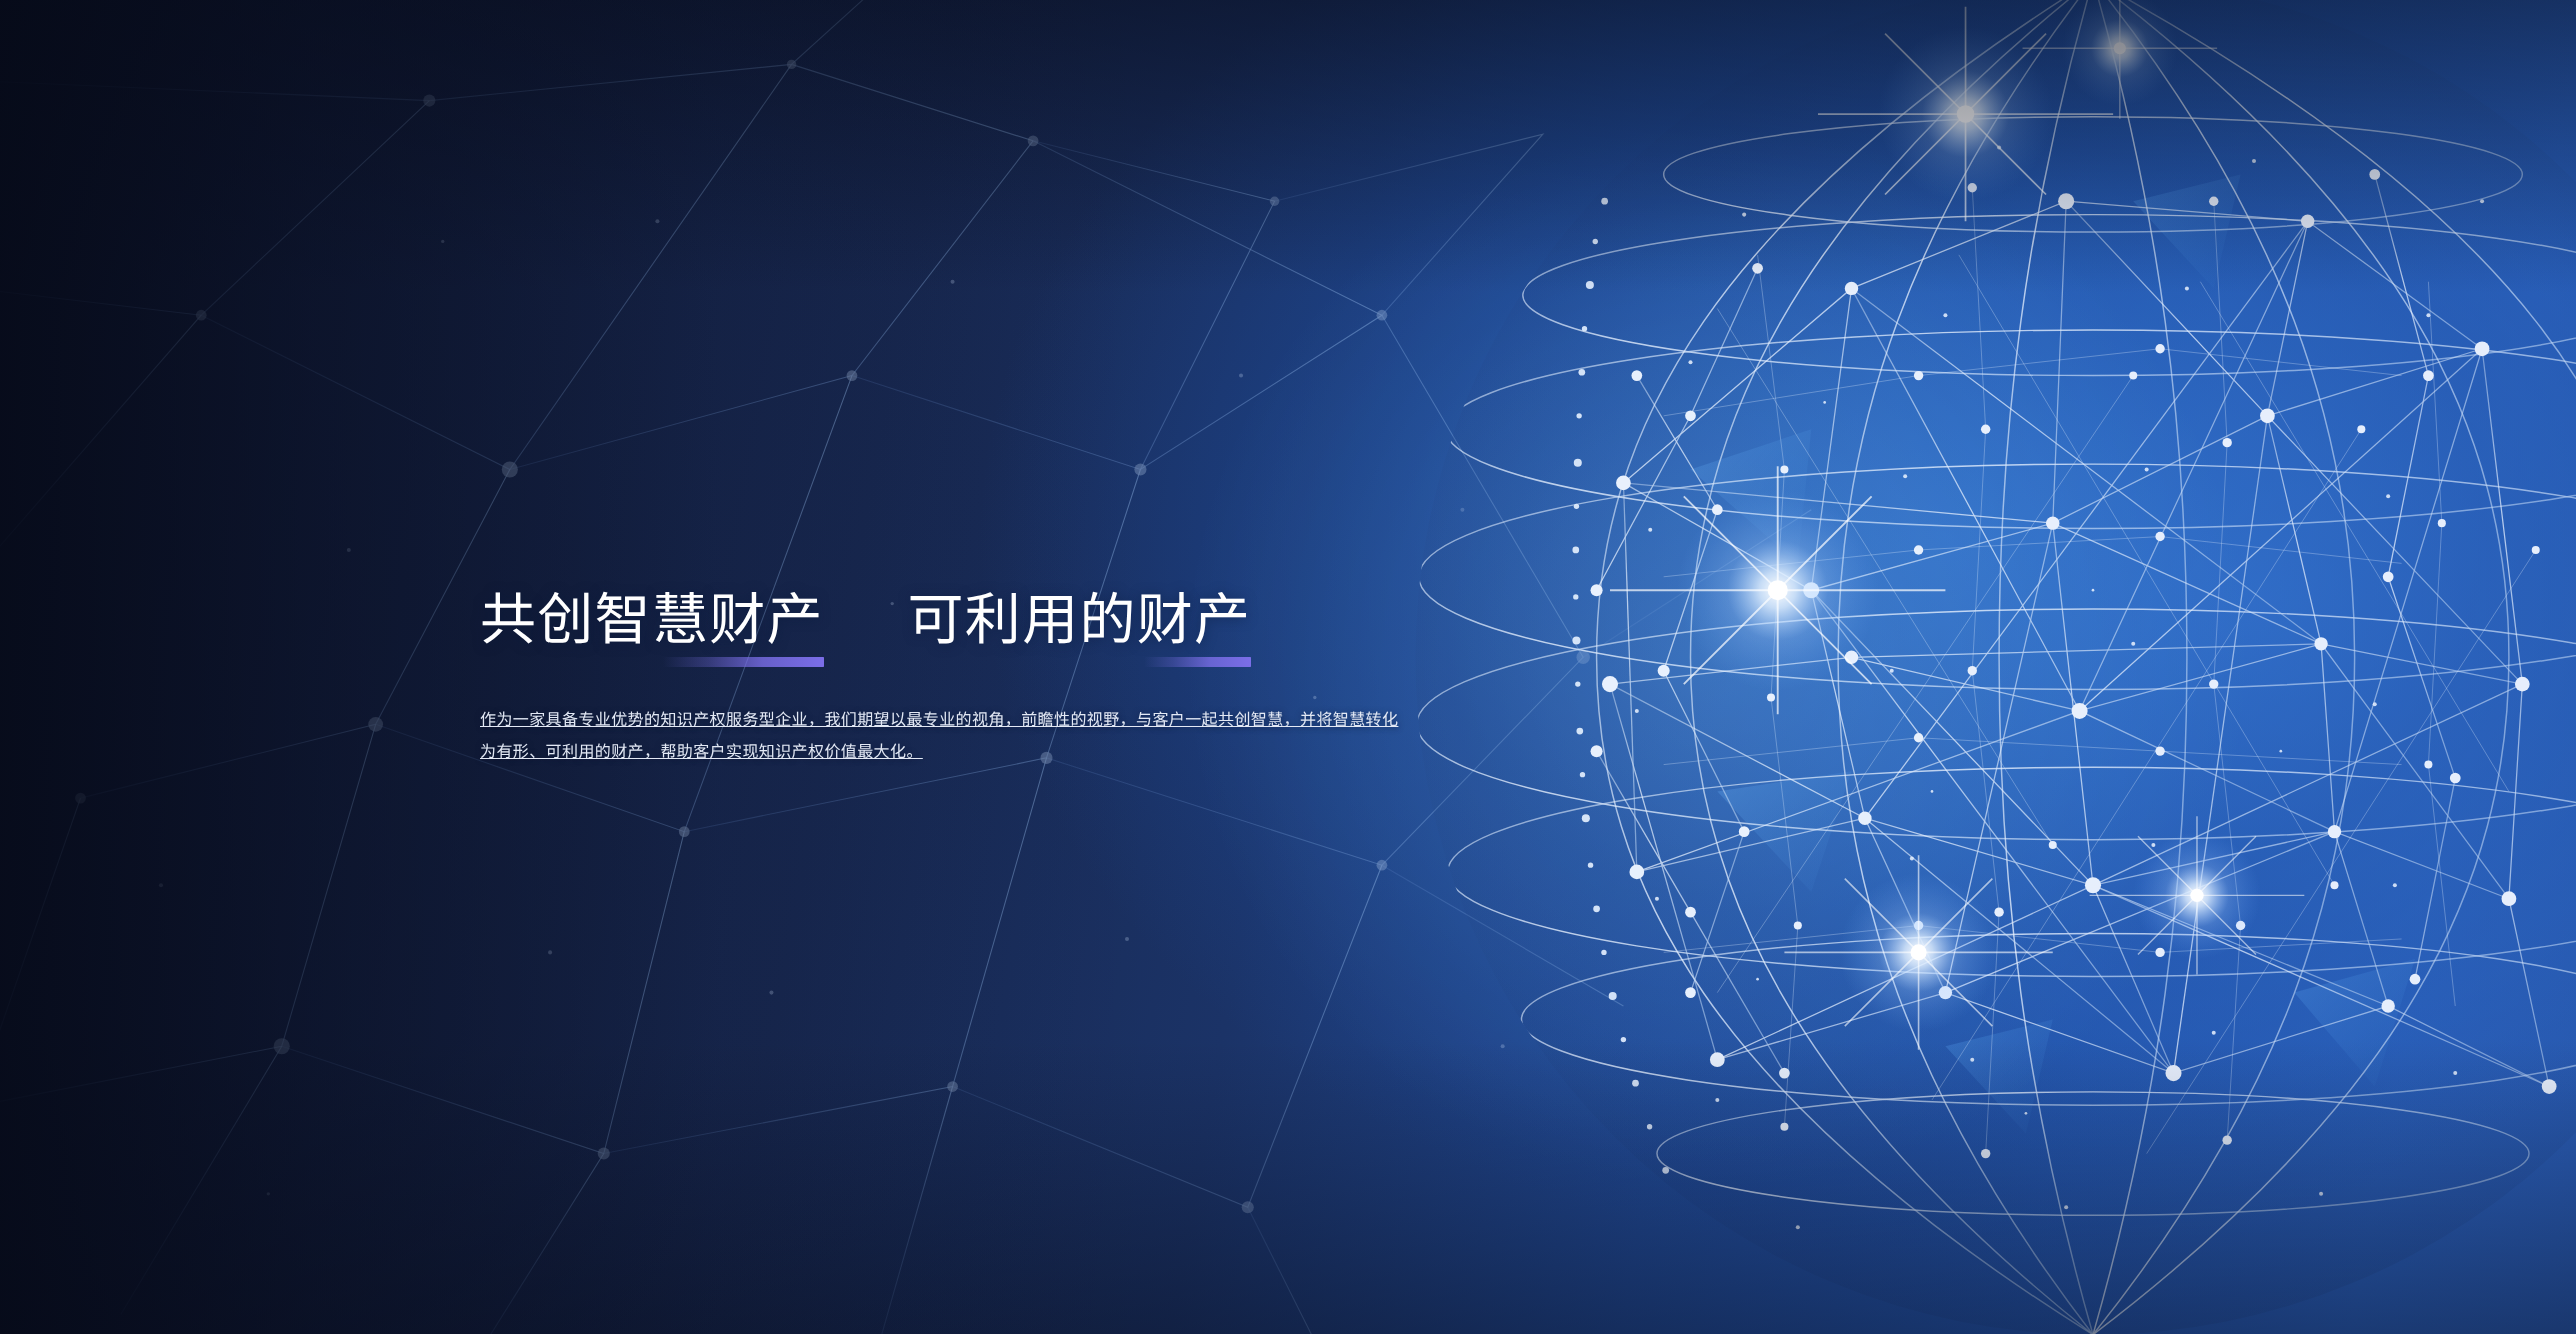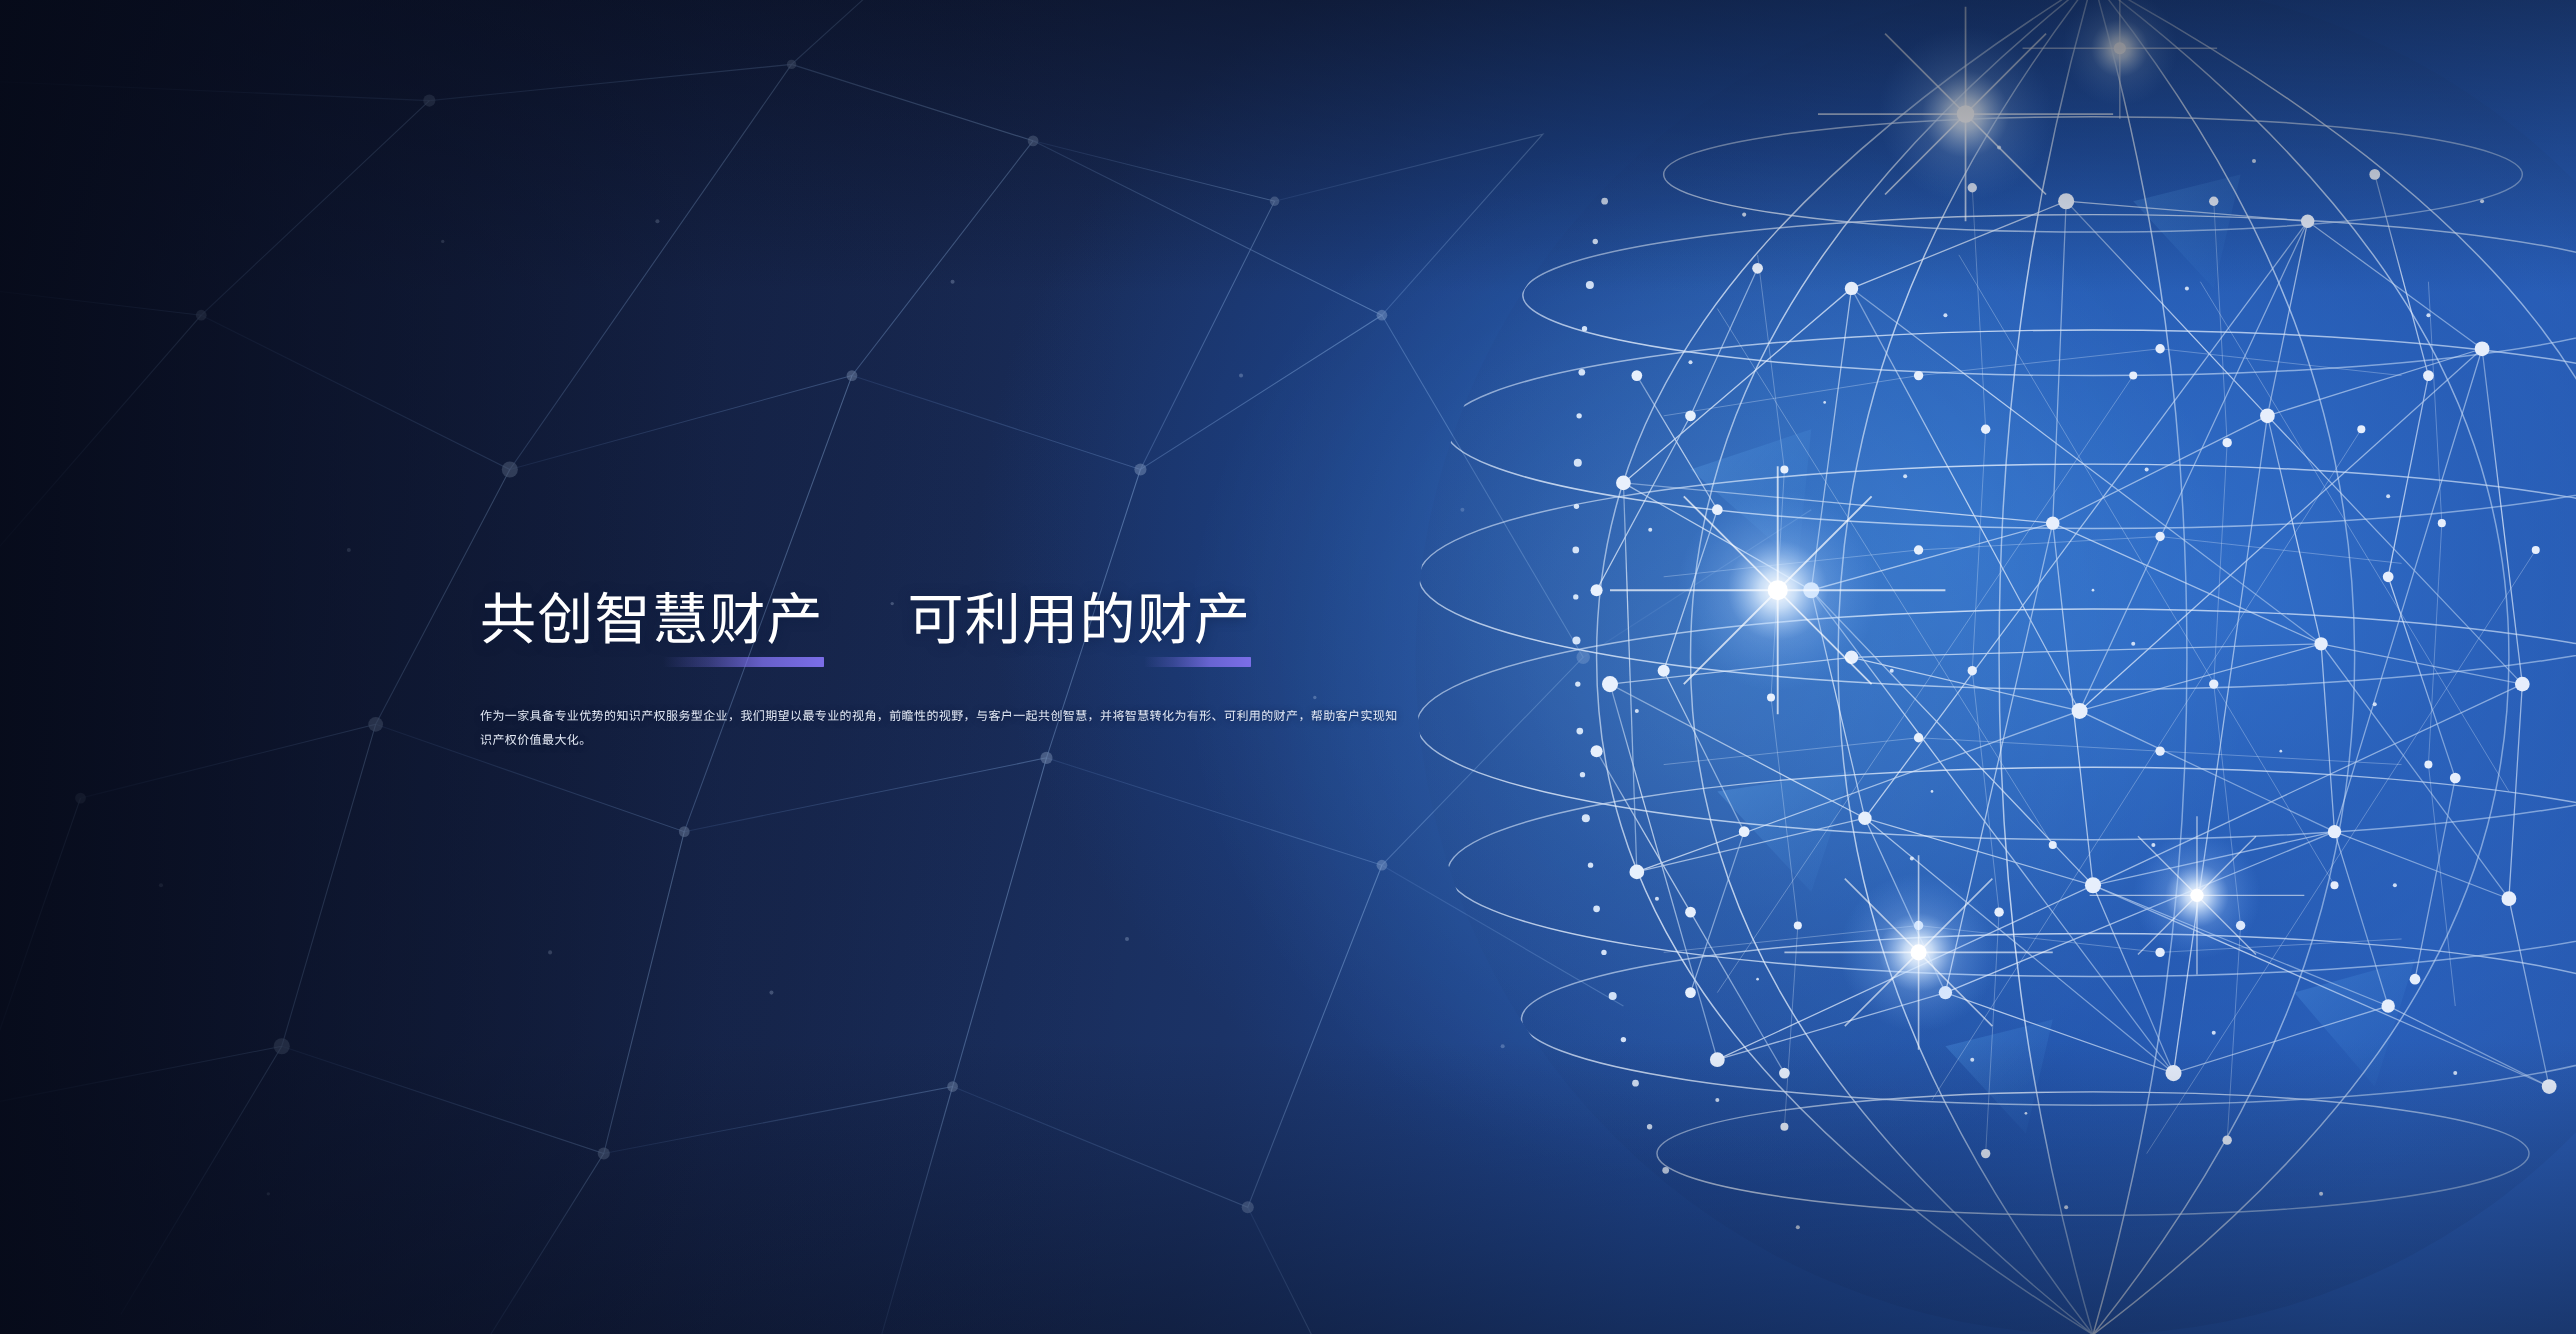--- a/index.html
+++ b/index.html
@@ -50,24 +50,25 @@
     background:linear-gradient(90deg, rgba(123,110,232,0) 0%, rgba(123,110,232,.30) 28%, rgba(123,110,232,.80) 62%, #7b6ee8 100%);
     border-radius:0.7px;
   }
   #accent-bar-1{width:161px;}
   #accent-bar-2{width:107px;}
 
   #subtext{
     margin-top:56px;
     width:926px;
     color:#e3e9f5;
-    font-size:12px;
+    font-size:16px;
     line-height:2.05;
     letter-spacing:0.4px;
     text-shadow:0 0.7px 6.7px rgba(8,20,50,.6);
+    text-decoration:underline;
   }
 </style>
 </head>
 <body>
 
 <div id="banner">
 
   <svg class="layer" id="bg-mesh-far" width="2576" height="1334" viewBox="0 0 3840 1989" preserveAspectRatio="none">
     <defs>
       <linearGradient id="farLine" x1="0" y1="0" x2="1" y2="0">

